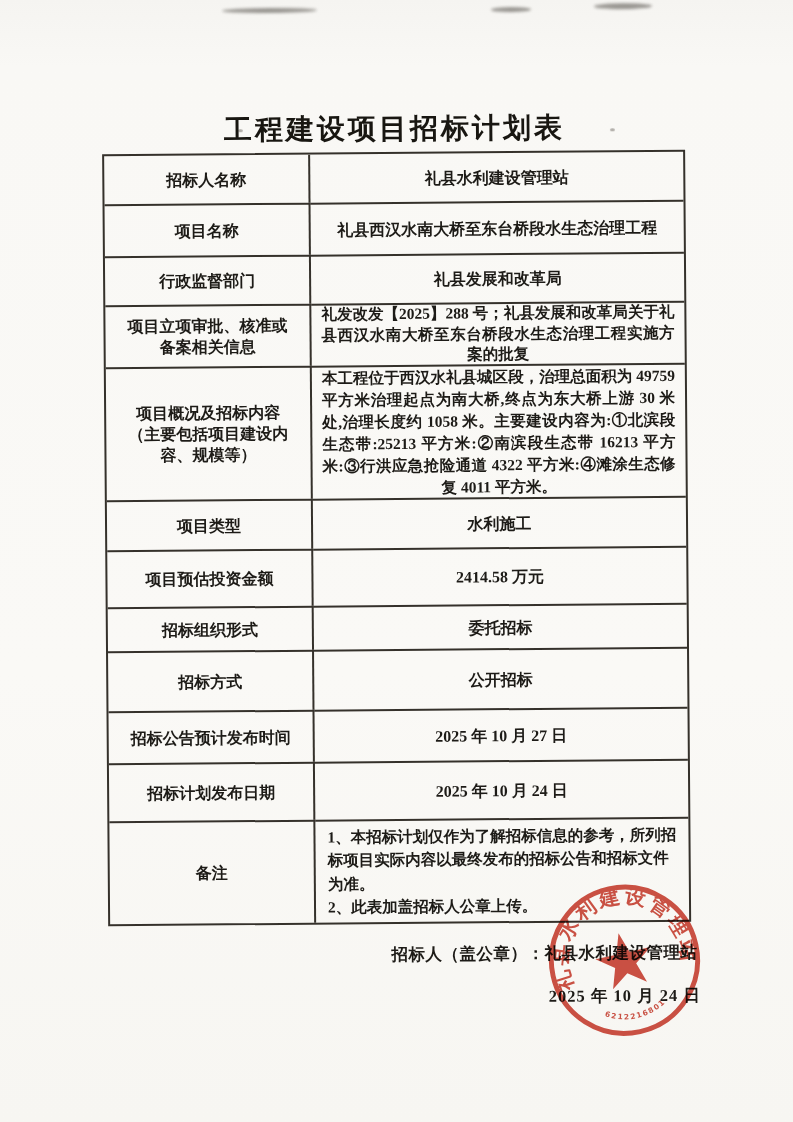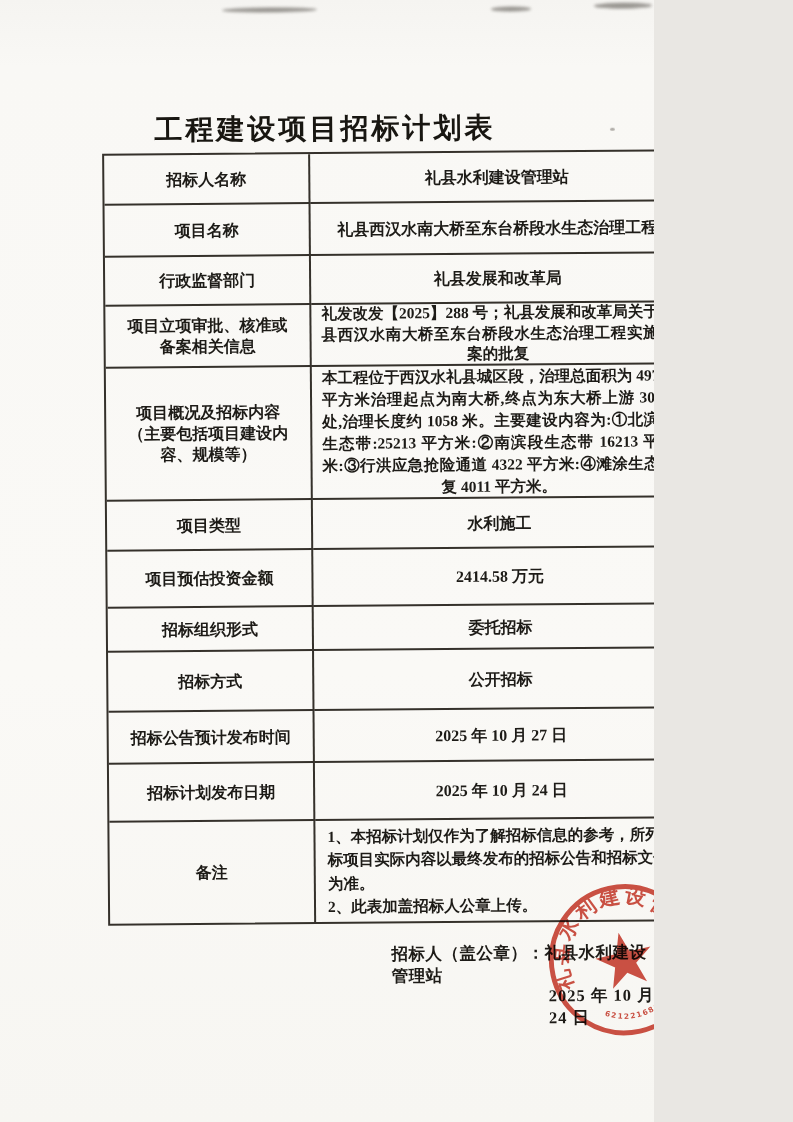--- a/index.html
+++ b/index.html
@@ -3,21 +3,21 @@
 <meta charset="utf-8">
 <style>
   * { margin: 0; padding: 0; box-sizing: border-box; }
   html, body { width: 793px; height: 1122px; }
   body {
     font-family: "Liberation Serif", "DejaVu Serif", serif;
     background: #e9e7e3;
   }
   .page {
     position: relative;
-    width: 654px;
+    width: 793px;
     height: 1122px;
     overflow: hidden;
     background: linear-gradient(180deg, #f5f4f1 0%, #f9f8f5 6%, #faf9f6 60%, #f7f6f2 100%);
     color: #22201d;
   }
   .sheet {
     position: absolute;
     inset: 0;
     transform: rotate(-0.45deg);
     transform-origin: 50% 35%;

